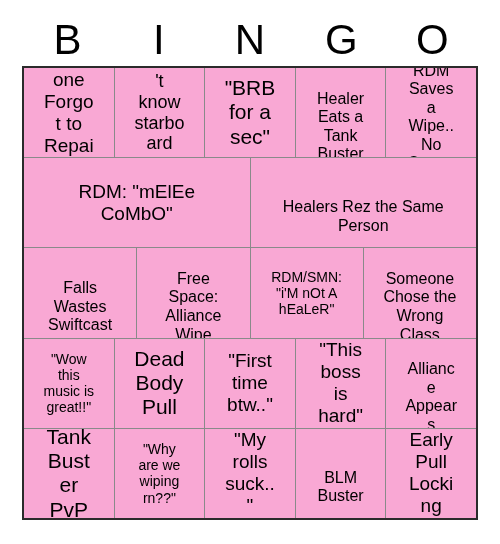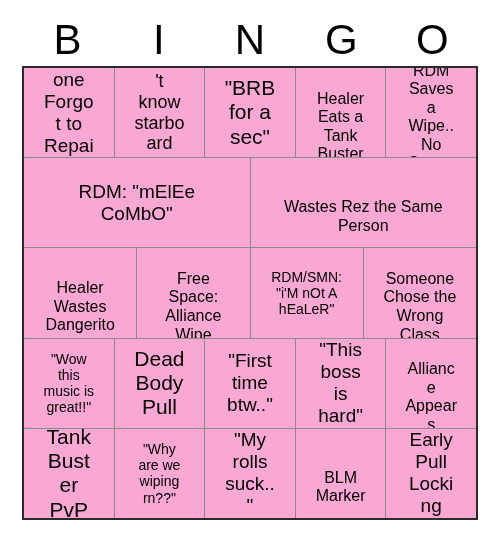--- a/index.html
+++ b/index.html
@@ -124,27 +124,27 @@
       <div class="cell fs-md">
           <span class="cell-text">RDM Saves a Wipe.. No Comms</span>
         </div>
     </div>
 
     <div class="grid-row">
       <div class="cell fs-lg">
           <span class="cell-text">RDM: "mElEe CoMbO"</span>
         </div>
       <div class="cell fs-md">
-          <span class="cell-text">Wastes Rez the Same Person</span>
+          <span class="cell-text">Healers Rez the Same Person</span>
         </div>
     </div>
 
     <div class="grid-row">
       <div class="cell fs-md">
-          <span class="cell-text">Healer Wastes Dangerito</span>
+          <span class="cell-text">Falls Wastes Swiftcast</span>
         </div>
       <div class="cell fs-md">
           <span class="cell-text">Free Space: Alliance Wipe</span>
         </div>
       <div class="cell fs-sm">
           <span class="cell-text">RDM/SMN: "i'M nOt A hEaLeR"</span>
         </div>
       <div class="cell fs-md">
           <span class="cell-text">Someone Chose the Wrong Class</span>
         </div>
@@ -172,21 +172,21 @@
       <div class="cell fs-xl">
           <span class="cell-text">Tank Buster PvP</span>
         </div>
       <div class="cell fs-sm">
           <span class="cell-text">"Why are we wiping rn??"</span>
         </div>
       <div class="cell fs-lg">
           <span class="cell-text">"My rolls suck.."</span>
         </div>
       <div class="cell fs-md">
-          <span class="cell-text">BLM Marker</span>
+          <span class="cell-text">BLM Buster</span>
         </div>
       <div class="cell fs-lg">
           <span class="cell-text">Early Pull Locking</span>
         </div>
     </div>
 
   </div>
 </div>
 
 </body></html>

